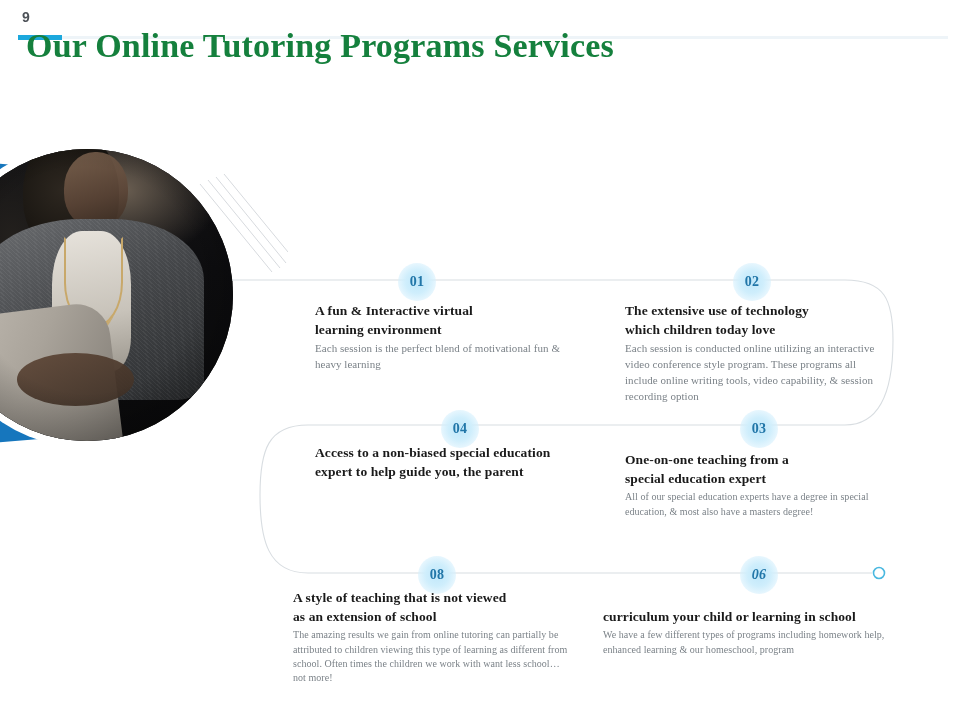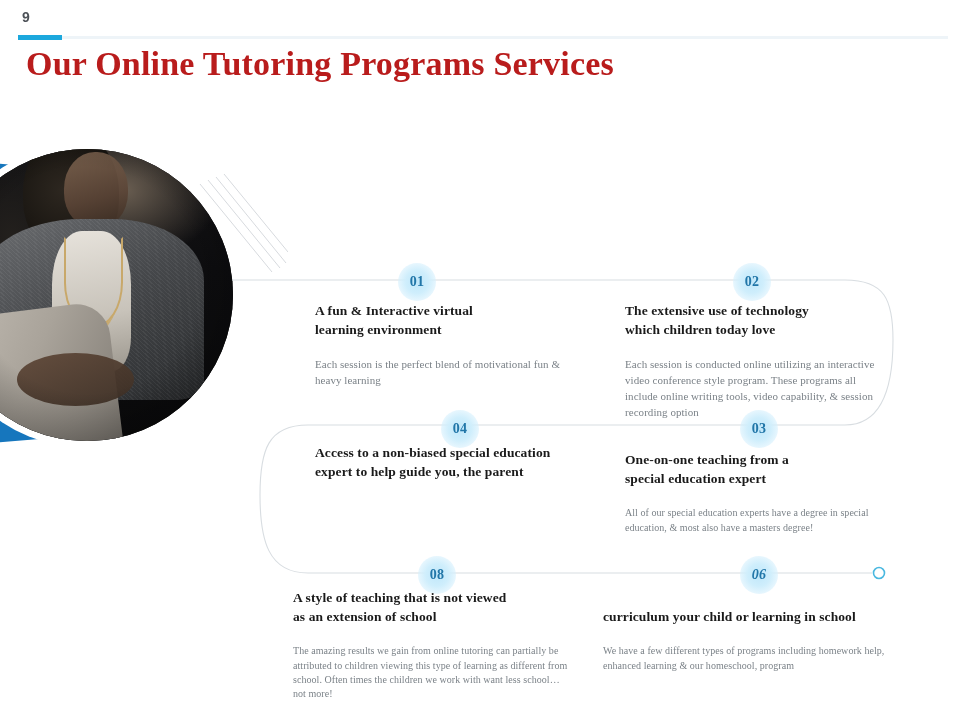--- a/index.html
+++ b/index.html
@@ -41,24 +41,24 @@
     position: absolute;
     left: 18px;
     top: 35px;
     width: 44px;
     height: 5px;
     background: #1ca8dd;
   }
   #slide-title {
     position: absolute;
     left: 26px;
-    top: 45px;
+    top: 27px;
     font-size: 34px;
     font-weight: bold;
-    color: #b91c1c;
+    color: #15803d;
     letter-spacing: 0.2px;
     white-space: nowrap;
   }
 
   
   #art {
     position: absolute;
     left: 0;
     top: 140px;
     width: 300px;
@@ -208,21 +208,21 @@
     position: absolute;
   }
   .block-title {
     font-size: 13.5px;
     font-weight: bold;
     color: #1a1a1a;
     line-height: 1.42;
     letter-spacing: 0.1px;
   }
   .block-desc {
-    margin-top: 18px;
+    margin-top: 2px;
     font-size: 11px;
     color: #7b8288;
     line-height: 1.45;
     letter-spacing: 0.05px;
   }
   .block-desc.tight {
     font-size: 10px;
     line-height: 1.42;
   }
 

